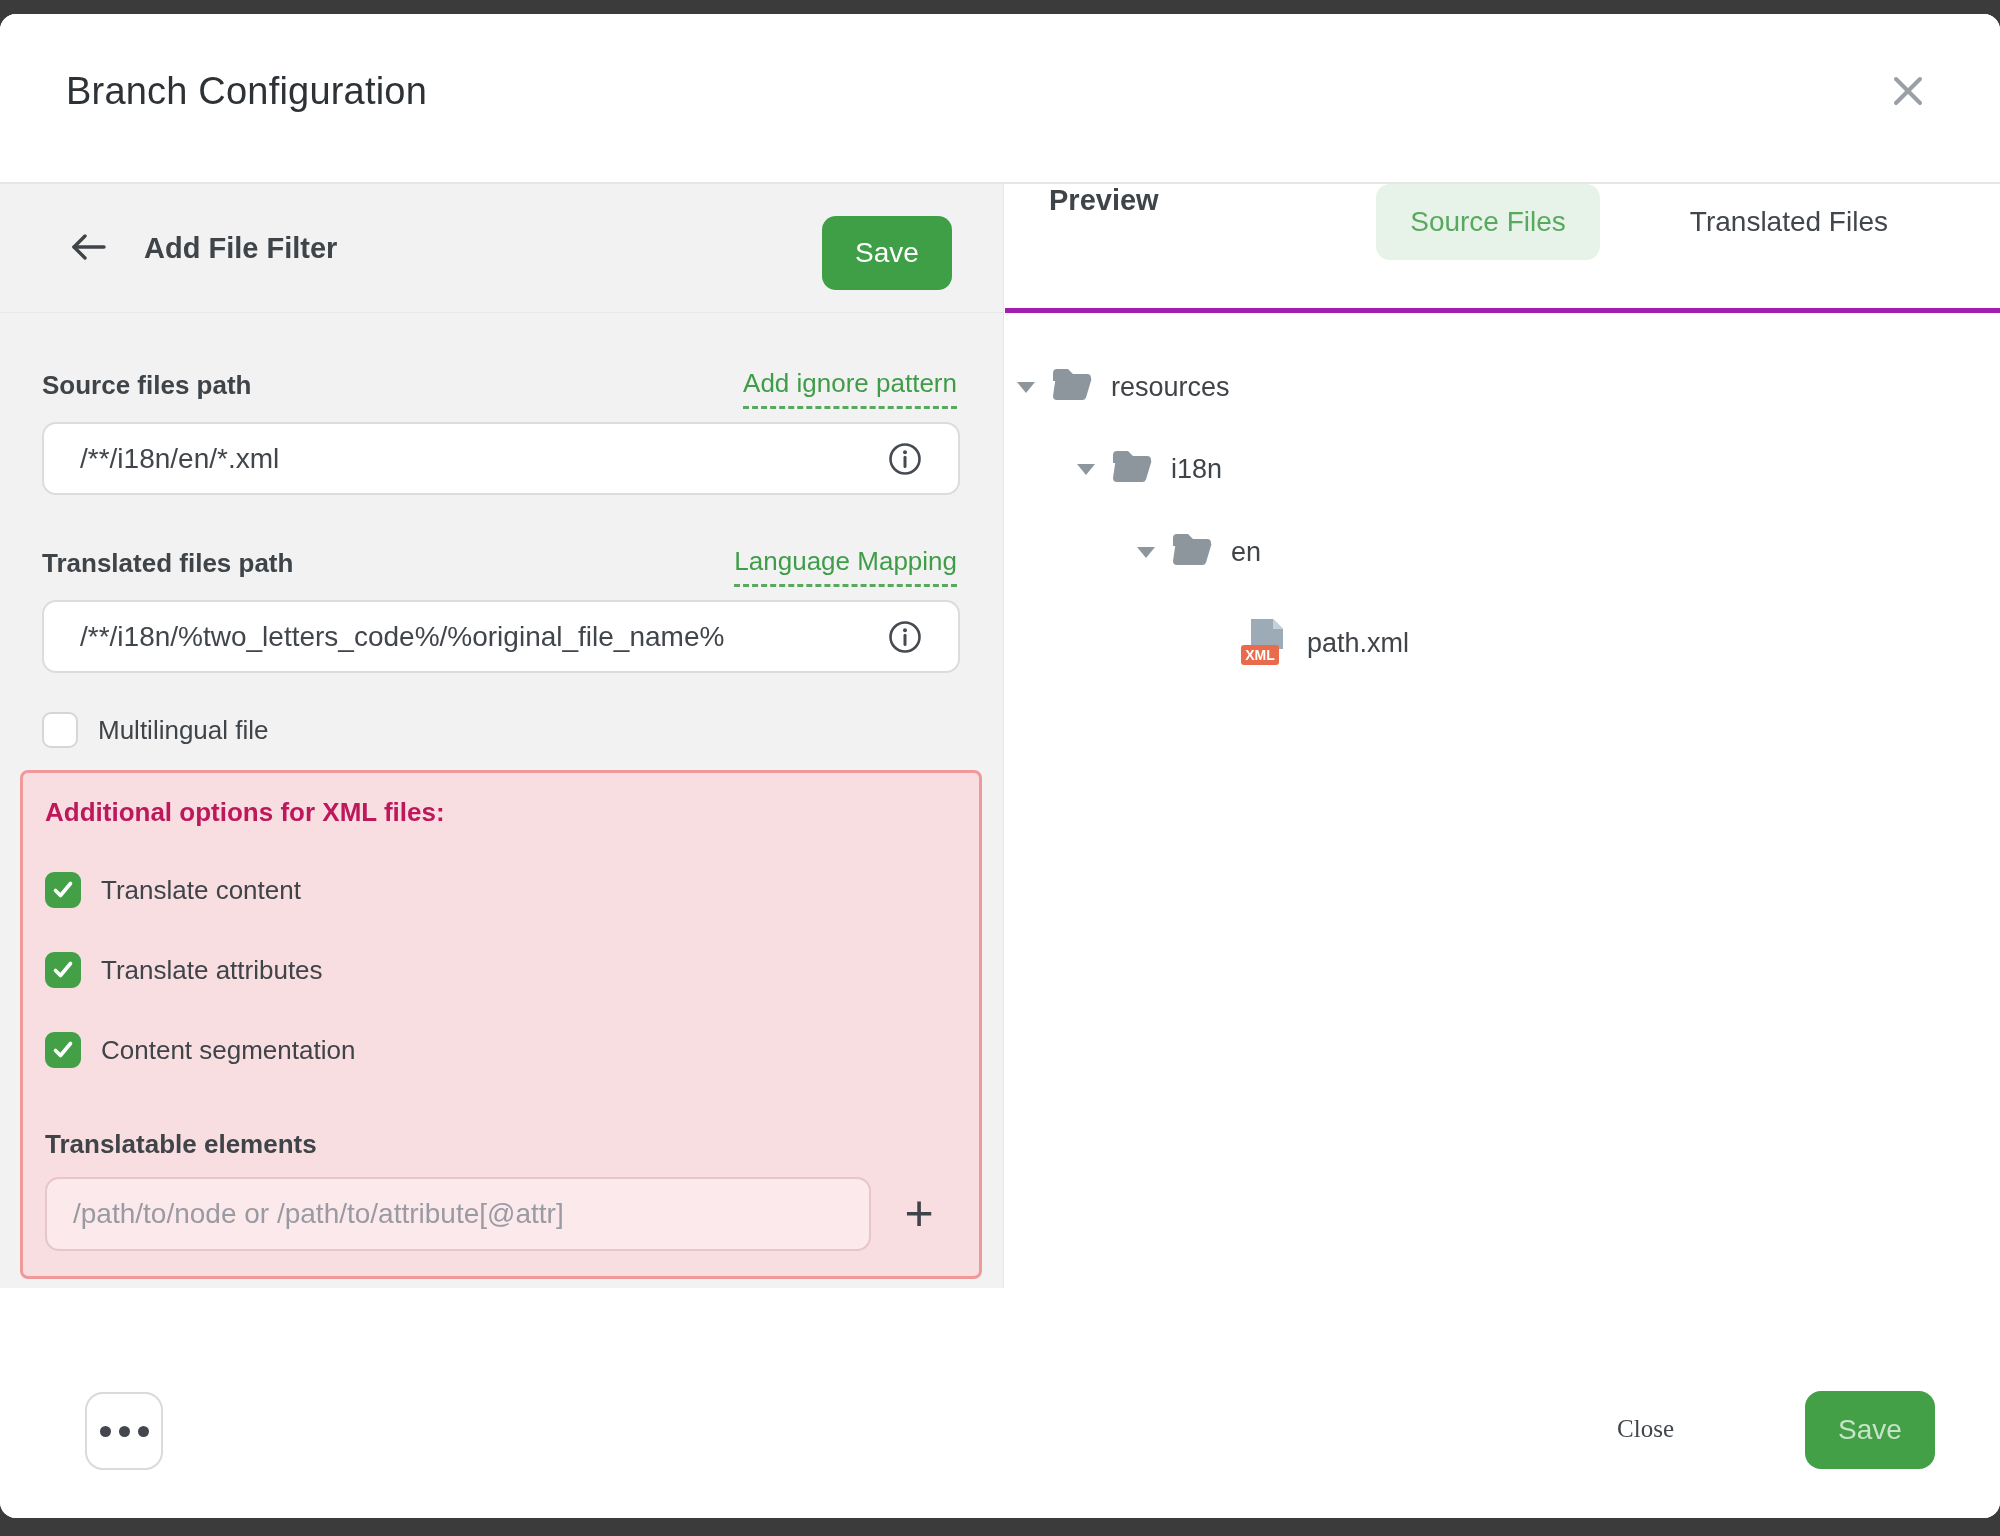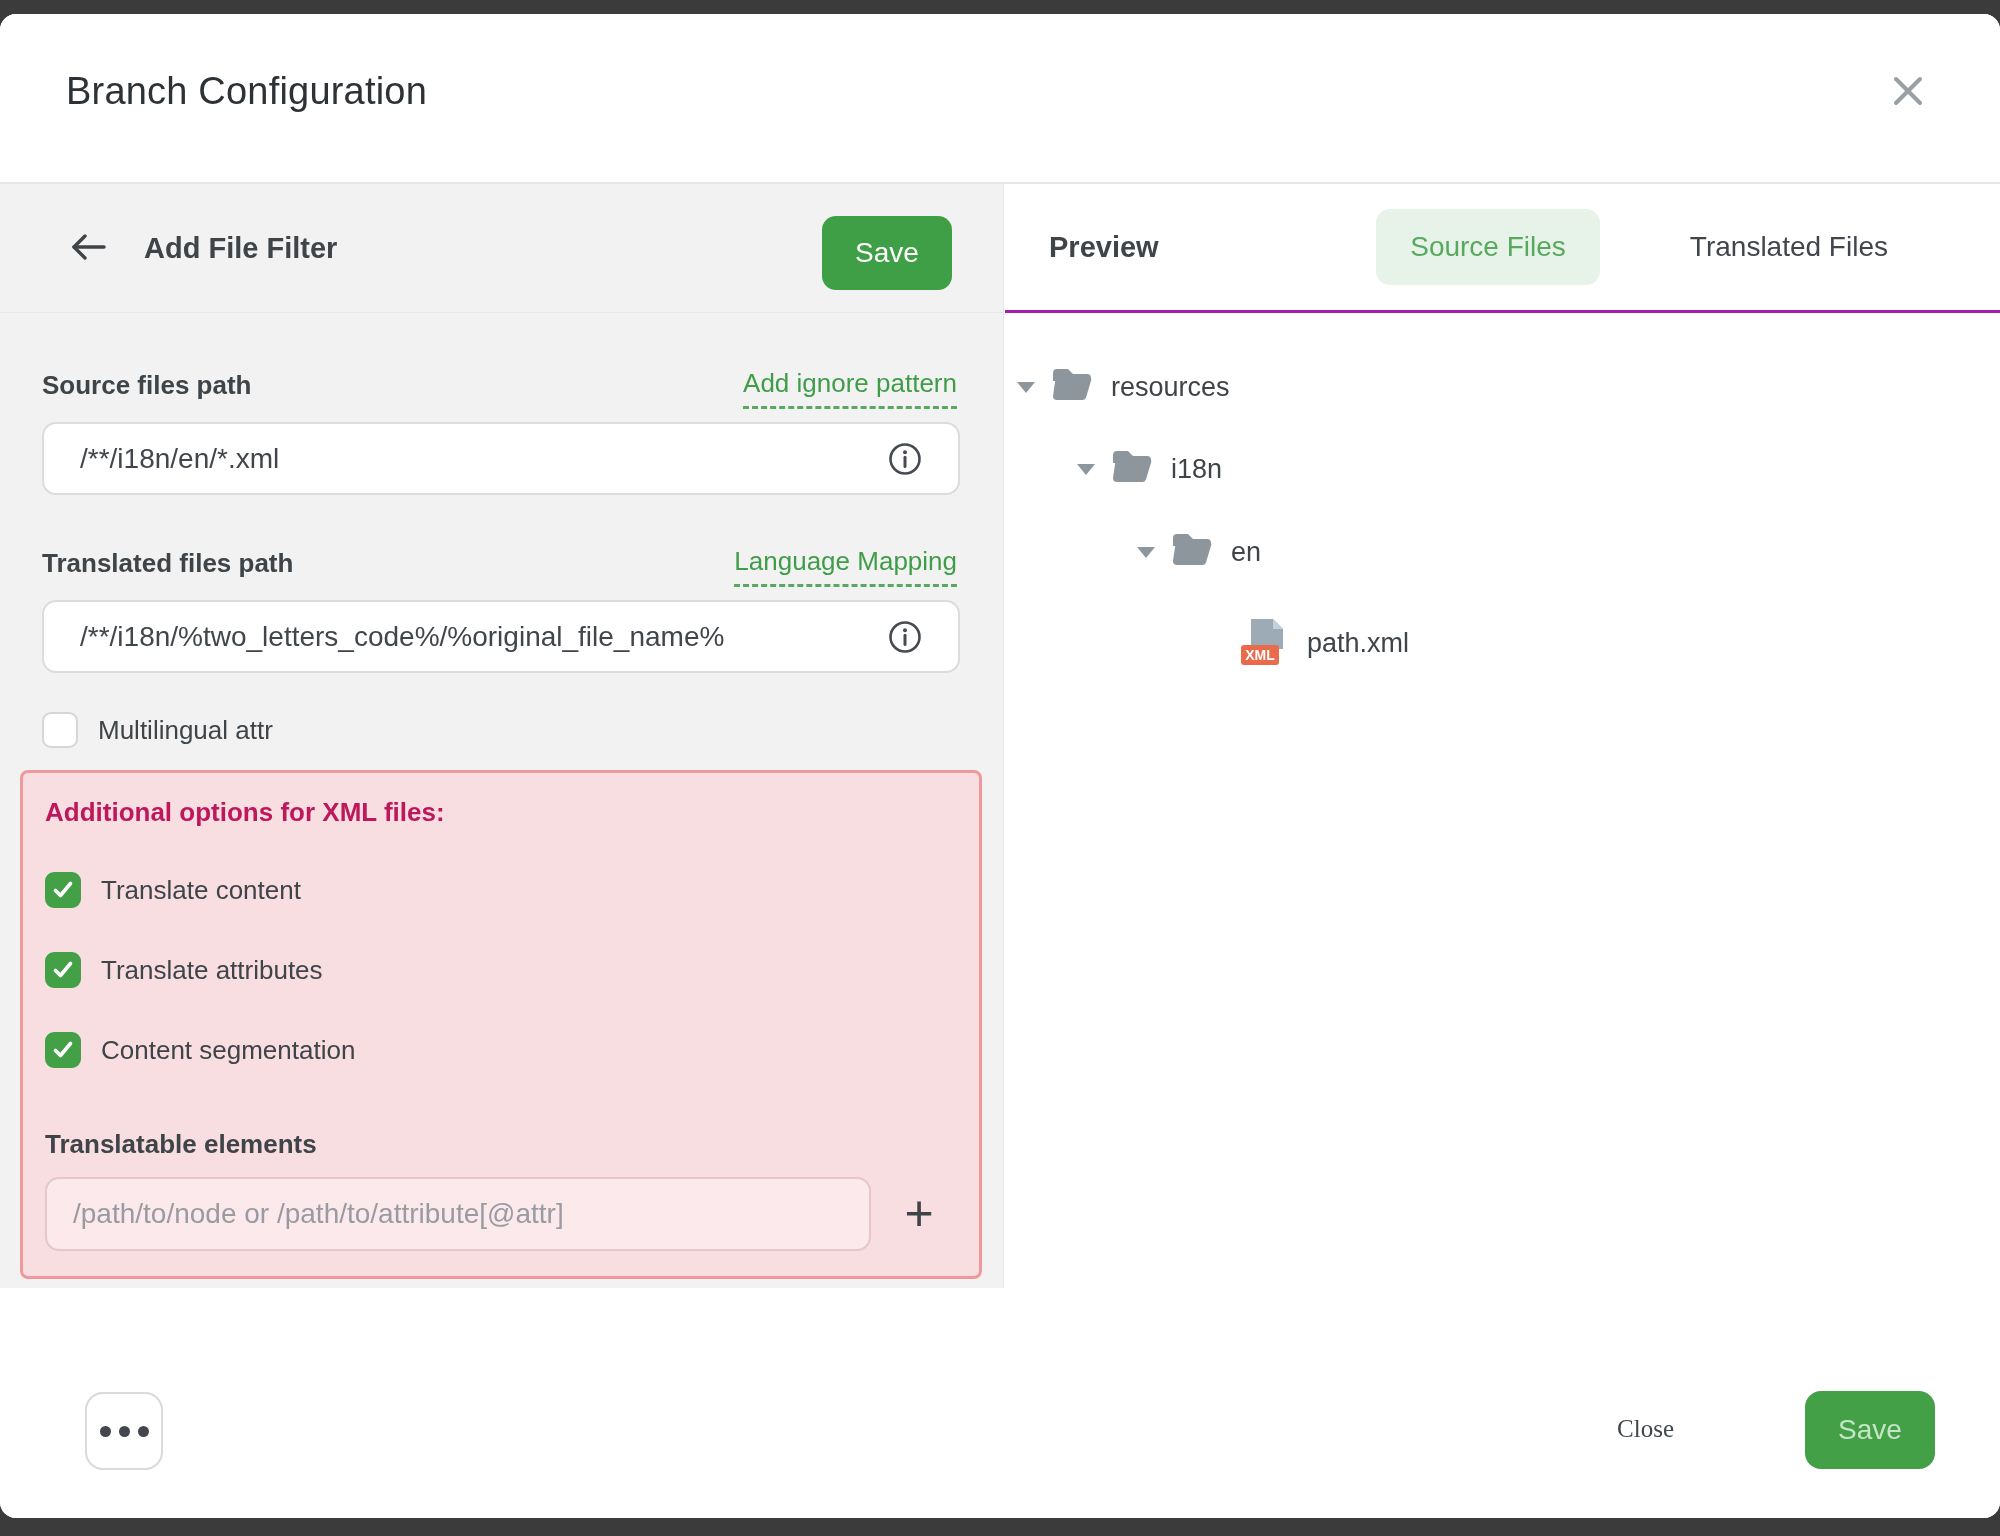--- a/index.html
+++ b/index.html
@@ -52,21 +52,21 @@
     border:2px solid #e7c6ca;background:#fbe9eb;font-size:28px;color:#6d6d74;
     padding:0 26px;font-family:inherit;outline:none;}
   .pink-input::placeholder{color:#9a9aa2;opacity:1;}
   .add-element-btn{position:absolute;left:870px;top:408px;width:52px;height:64px;border:none;
     background:transparent;color:#3f4449;font-size:50px;font-weight:300;cursor:pointer;
     line-height:60px;font-family:inherit;}
   .xml-panel .field-label{left:22px;}
 
   
   .right-header{position:absolute;top:170px;left:1005px;right:0;height:129px;background:#fff;
-    border-bottom:3px solid #a21caf;display:flex;align-items:center;}
+    border-bottom:5px solid #a21caf;display:flex;align-items:flex-start;}
   .preview-title{margin-left:44px;font-size:29px;font-weight:600;color:#3f4449;}
   .tabs{position:absolute;right:78px;display:flex;align-items:center;gap:56px;}
   .tab{font-size:28px;font-weight:500;color:#41464c;background:transparent;border:none;
     cursor:pointer;padding:22px 34px;border-radius:14px;font-family:inherit;}
   .tab.active{background:#e7f3e8;color:#58a95f;}
 
   .tree{position:absolute;left:1005px;top:299px;right:0;height:989px;background:#fff;}
   .tree-row{position:absolute;display:flex;align-items:center;height:56px;cursor:pointer;}
   .caret{width:0;height:0;border-left:9px solid transparent;border-right:9px solid transparent;
     border-top:11px solid #8d959d;margin-right:16px;cursor:pointer;flex:none;}
@@ -136,21 +136,21 @@
     <span class="info-icon" style="left:888px;top:436px;">
       <svg width="34" height="34" viewBox="0 0 34 34">
         <circle cx="17" cy="17" r="14.5" fill="none" stroke="#464b52" stroke-width="2.6"></circle>
         <circle cx="17" cy="10.2" r="2" fill="#464b52"></circle>
         <line x1="17" y1="15.2" x2="17" y2="24.5" stroke="#464b52" stroke-width="3" stroke-linecap="round"></line>
       </svg>
     </span>
 
     <div class="checkbox-row" style="left:42px;top:528px;">
       <span class="checkbox"></span>
-      <span class="checkbox-label">Multilingual attr</span>
+      <span class="checkbox-label">Multilingual file</span>
     </div>
 
     <div class="xml-panel">
       <div class="xml-panel-title">Additional options for XML files:</div>
 
       <div class="checkbox-row" style="left:22px;top:99px;">
         <span class="checkbox checked">
           <svg width="24" height="24" viewBox="0 0 24 24">
               <polyline points="4.5,12.5 9.5,17.5 19.5,5.5" fill="none" stroke="#fff" stroke-width="3.6" stroke-linecap="round" stroke-linejoin="round"></polyline>
             </svg>

